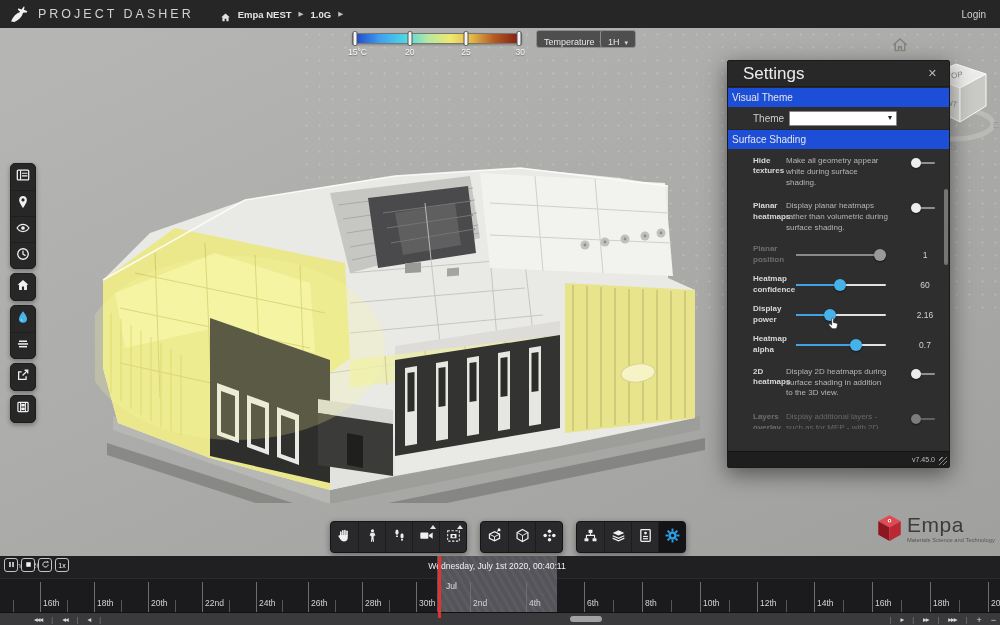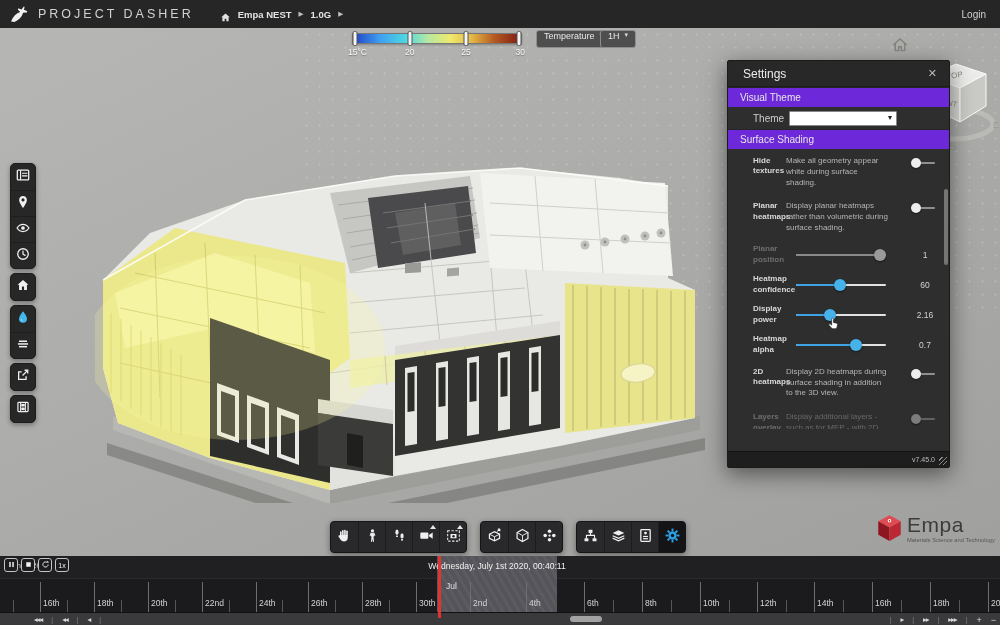--- a/index.html
+++ b/index.html
@@ -24,44 +24,44 @@
   .bld{position:absolute;left:95px;top:115px;width:620px;height:360px}
   
   .legend{position:absolute;left:352px;top:2px;width:172px;height:26px;z-index:5}
   .legend-bar{position:absolute;left:0;top:3px;width:170px;height:11px;border:1px solid #777;
     box-shadow:0 1px 2px rgba(0,0,0,.25)}
   .lhandle{position:absolute;top:-3px;width:5px;height:15px;background:#f4f4f4;border:1px solid #555;
     border-radius:2px;transform:translateX(-50%);cursor:ew-resize}
   .llabel{position:absolute;top:17px;transform:translateX(-50%);font-size:8.5px;color:#fafafa;
     text-shadow:0 1px 1px rgba(0,0,0,.35)}
   .selbtn{position:absolute;height:18px;background:#4e4e4e;border:1px solid #8d8d8d;border-radius:3px;
-    color:#e8e8e8;font-size:9px;display:flex;align-items:flex-start;gap:5px;padding:0 7px;cursor:pointer;z-index:5}
+    color:#e8e8e8;font-size:9px;display:flex;align-items:flex-end;gap:5px;padding:0 7px;cursor:pointer;z-index:5}
   .selbtn .chev{font-size:7px;color:#d8d8d8}
   
   .sidebar{position:absolute;left:10px;top:135px;width:26px;z-index:6;display:flex;flex-direction:column;gap:4px}
   .sgroup{background:#272727;border:1px solid #1d1d1d;border-radius:5px;overflow:hidden;
     box-shadow:0 2px 5px rgba(0,0,0,.35)}
   .sbtn{width:24px;height:26px;display:flex;align-items:center;justify-content:center;color:#f0f0f0;cursor:pointer}
   .sbtn + .sbtn{border-top:1px solid #1e1e1e}
   .sbtn svg{width:14px;height:14px}
   
   .vcube{position:absolute;left:898px;top:20px;width:102px;height:105px;z-index:2}
   .vhome{position:absolute;left:891px;top:8px;width:18px;height:16px;color:#84847f;z-index:2;cursor:pointer}
   
   .panel{position:absolute;left:727px;top:32px;width:223px;height:408px;background:#2e2e2e;
     border:1px solid #1a1a1a;border-radius:2px;box-shadow:0 6px 22px rgba(0,0,0,.5);z-index:30;color:#ddd}
   .p-head{height:26px;background:#282828;display:flex;align-items:center;padding:0 12px 0 15px;
     border-bottom:1px solid #1c1c1c}
-  .p-title{font-size:12px;font-weight:400;color:#ececec}
+  .p-title{font-size:17px;font-weight:400;color:#ececec}
   .p-close{margin-left:auto;font-size:11px;color:#b8b8b8;cursor:pointer}
   .p-tabs{height:24px;background:#222;display:flex;align-items:stretch;padding:0 10px;gap:2px}
   .ptab{flex:1;display:flex;align-items:center;justify-content:center;font-size:7.8px;font-weight:bold;
     color:#dedede;cursor:pointer;border-bottom:2px solid transparent;white-space:nowrap}
   .ptab.active{color:#43a6e8;border-bottom-color:#43a6e8}
-  .p-sechead{height:20px;background:#6d28d9;display:flex;align-items:center;padding-left:12px;
+  .p-sechead{height:20px;background:#1d4ed8;display:flex;align-items:center;padding-left:4px;
     font-size:10px;color:#e6e6e6;border-top:1px solid #262626}
   .theme-row{height:22px;display:flex;align-items:center;padding-left:25px;background:#2e2e2e}
   .theme-row .tl{font-size:10px;color:#cecece;width:36px}
   .theme-sel{width:108px;height:15px;background:#fff;border:1px solid #888;border-radius:1px;
     display:flex;align-items:center;justify-content:flex-end;padding-right:4px;cursor:pointer}
   .theme-sel .chev{font-size:8px;color:#222;line-height:1}
   .p-body{height:280px;overflow:hidden;position:relative}
   .srow{position:relative;display:flex;padding:7px 6px 6px 25px;align-items:flex-start}
   .srow .slabel{width:33px;min-width:33px;font-size:8px;font-weight:bold;color:#d8d8d8;line-height:1.3}
   .srow .sdesc{font-size:8px;color:#b5b5b5;line-height:1.35;width:104px;margin-left:0}

